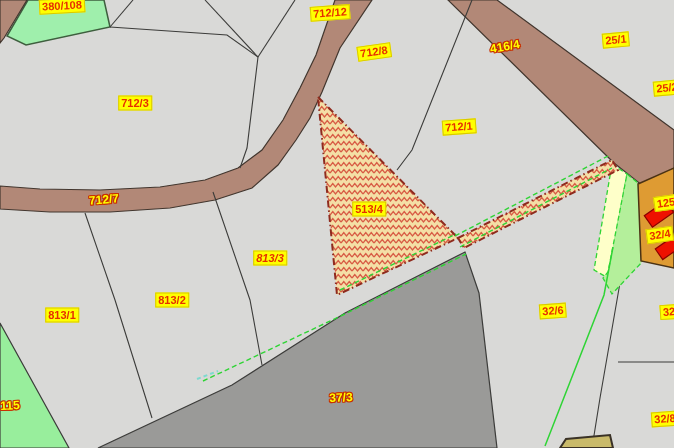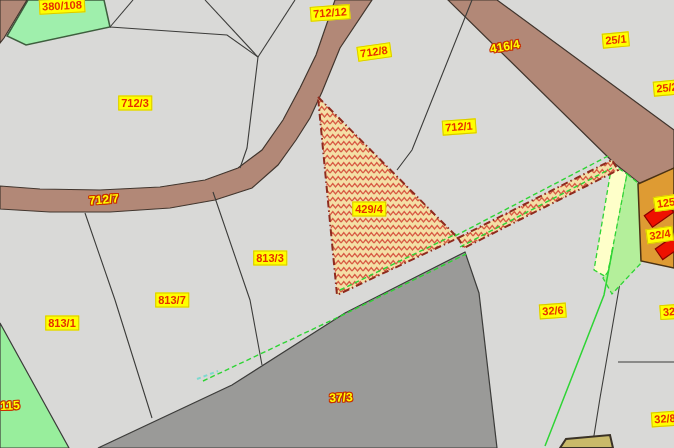--- a/index.html
+++ b/index.html
@@ -104,25 +104,25 @@
   <div class="labels">
       <div class="map-label box" style="left: 62px; top: 6px; transform: translate(-50%, -50%) rotate(-3deg);">380/108</div>
       <div class="map-label box" style="left: 330px; top: 13px; transform: translate(-50%, -50%) rotate(-4deg);">712/12</div>
       <div class="map-label box" style="left: 374px; top: 52px; transform: translate(-50%, -50%) rotate(-8deg);">712/8</div>
       <div class="map-label outline" style="left: 505px; top: 47px; transform: translate(-50%, -50%) rotate(-10deg);">416/4</div>
       <div class="map-label box" style="left: 616px; top: 40px; transform: translate(-50%, -50%) rotate(-5deg);">25/1</div>
       <div class="map-label box" style="left: 667px; top: 88px; transform: translate(-50%, -50%) rotate(-5deg);">25/2</div>
       <div class="map-label box" style="left: 135px; top: 103px; transform: translate(-50%, -50%) rotate(0deg);">712/3</div>
       <div class="map-label box" style="left: 459px; top: 127px; transform: translate(-50%, -50%) rotate(-4deg);">712/1</div>
       <div class="map-label outline" style="left: 104px; top: 200px; transform: translate(-50%, -50%) rotate(-5deg);">712/7</div>
-      <div class="map-label box" style="left: 369px; top: 209px; transform: translate(-50%, -50%) rotate(0deg);">429/4</div>
+      <div class="map-label box" style="left: 369px; top: 209px; transform: translate(-50%, -50%) rotate(0deg);">513/4</div>
       <div class="map-label box" style="left: 666px; top: 203px; transform: translate(-50%, -50%) rotate(-8deg);">125</div>
       <div class="map-label box" style="left: 660px; top: 235px; transform: translate(-50%, -50%) rotate(-8deg);">32/4</div>
-      <div class="map-label box" style="left: 270px; top: 258px; transform: translate(-50%, -50%) rotate(0deg);">813/3</div>
-      <div class="map-label box" style="left: 172px; top: 300px; transform: translate(-50%, -50%) rotate(0deg);">813/7</div>
-      <div class="map-label box" style="left: 62px; top: 323px; transform: translate(-50%, -50%) rotate(0deg);">813/1</div>
+      <div class="map-label box" style="left: 270px; top: 258px; transform: translate(-50%, -50%) rotate(0deg); font-style: italic;">813/3</div>
+      <div class="map-label box" style="left: 172px; top: 300px; transform: translate(-50%, -50%) rotate(0deg);">813/2</div>
+      <div class="map-label box" style="left: 62px; top: 315px; transform: translate(-50%, -50%) rotate(0deg);">813/1</div>
       <div class="map-label box" style="left: 553px; top: 311px; transform: translate(-50%, -50%) rotate(-4deg);">32/6</div>
       <div class="map-label box" style="left: 669px; top: 312px; transform: translate(-50%, -50%) rotate(-4deg);">32</div>
       <div class="map-label outline" style="left: 341px; top: 398px; transform: translate(-50%, -50%) rotate(-3deg);">37/3</div>
       <div class="map-label outline" style="left: 10px; top: 406px; transform: translate(-50%, -50%) rotate(-3deg);">115</div>
       <div class="map-label box" style="left: 665px; top: 419px; transform: translate(-50%, -50%) rotate(-4deg);">32/8</div>
     </div>
 </div>
 
 </body></html>

